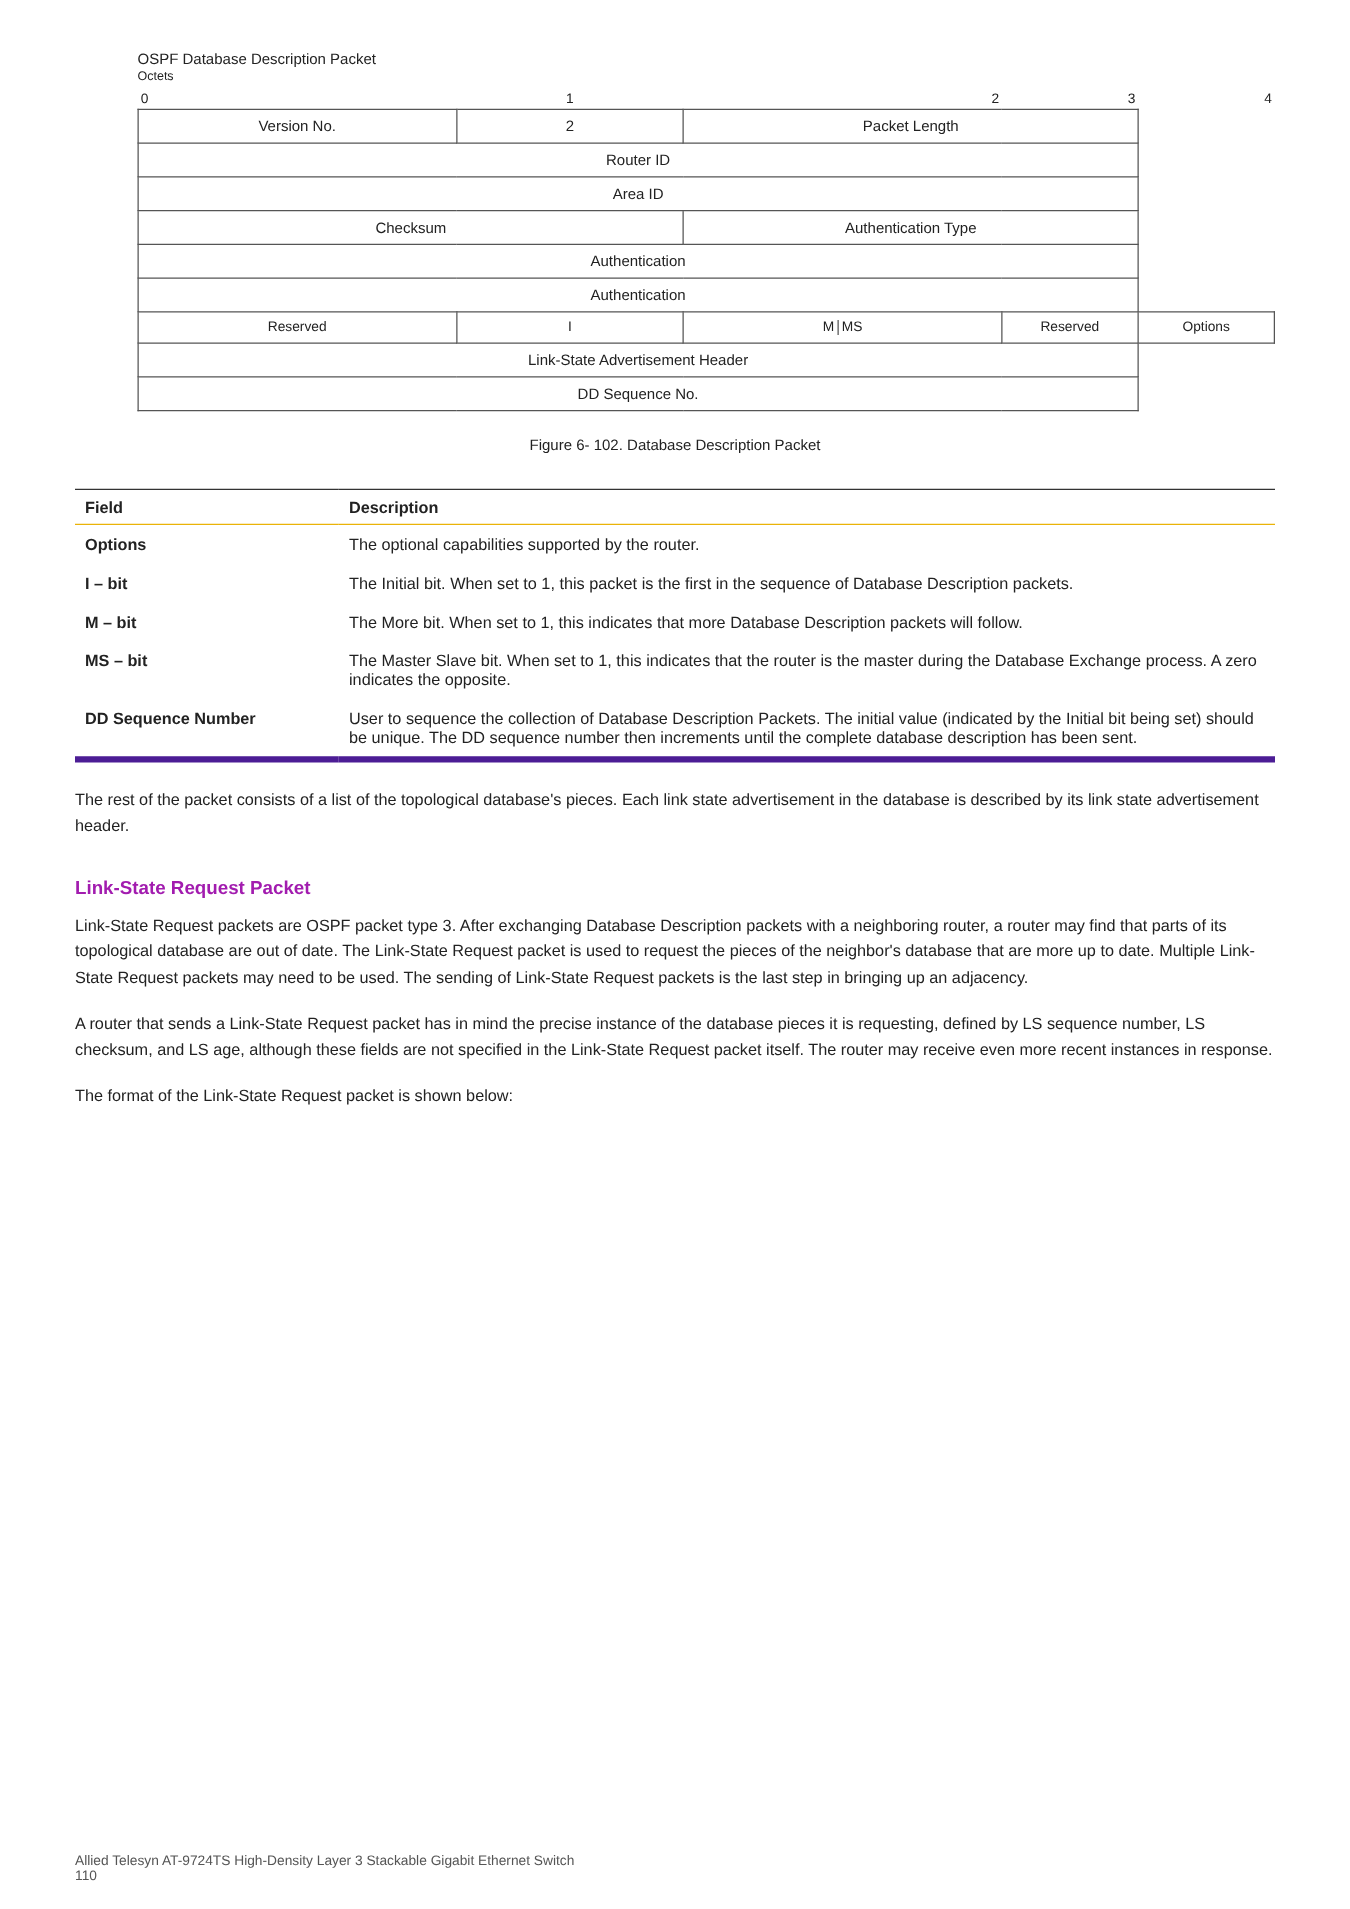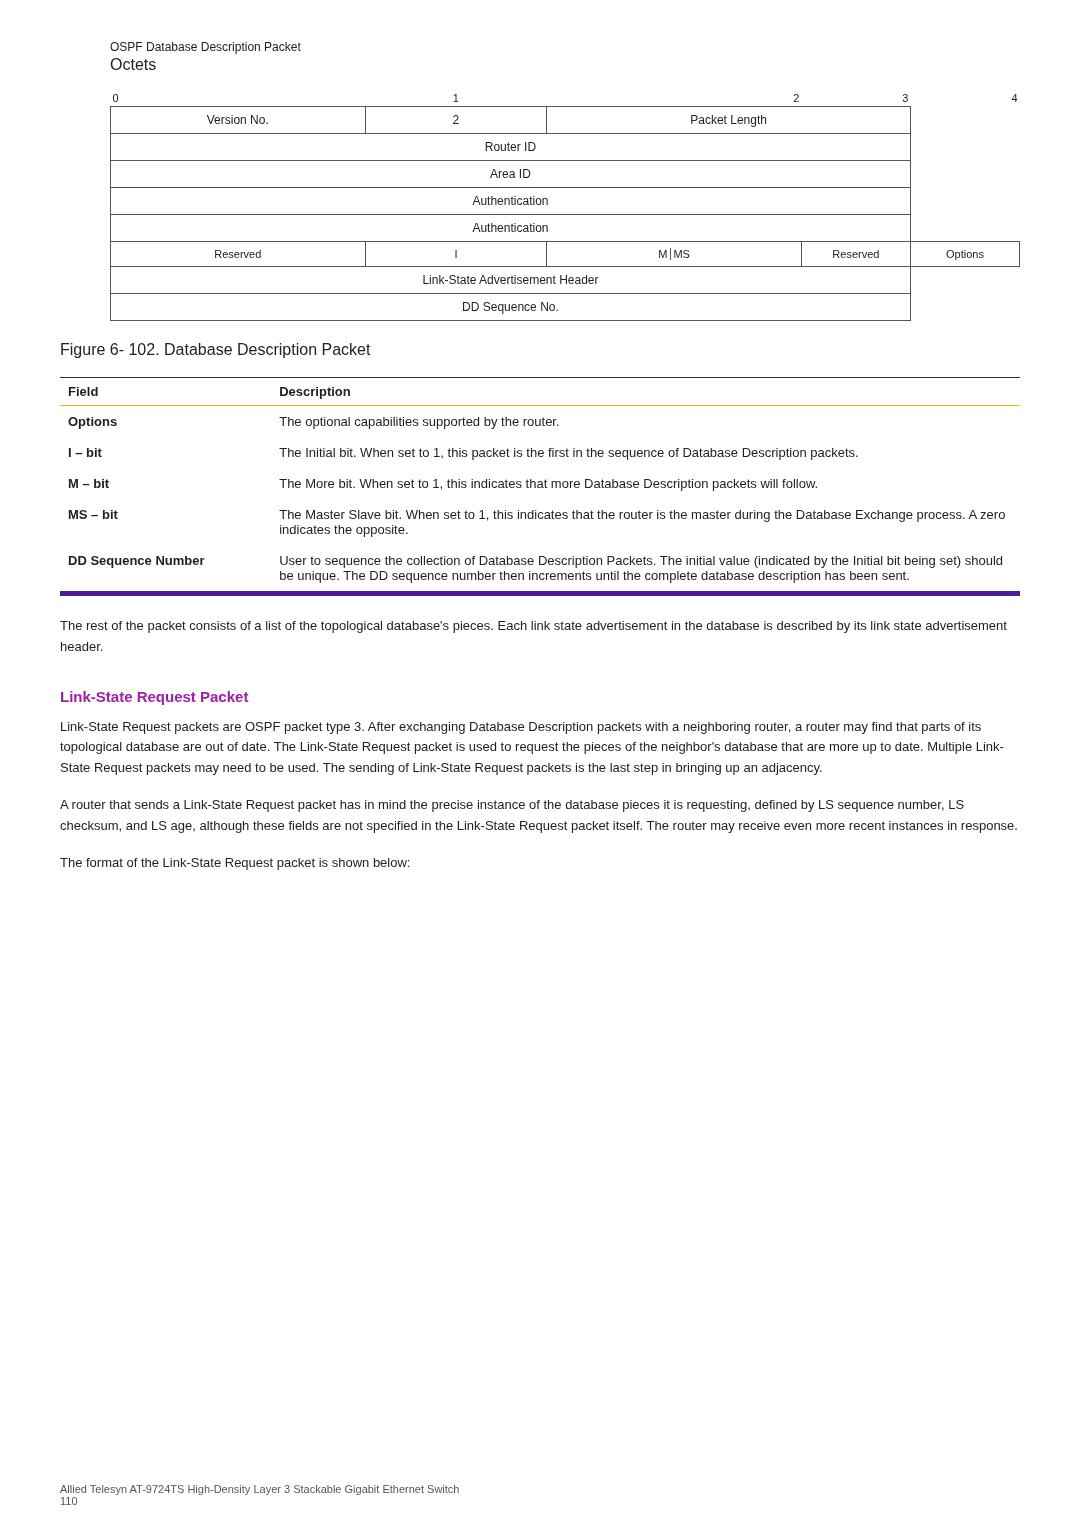--- a/index.html
+++ b/index.html
@@ -12,22 +12,22 @@
       max-width: 1080px;
       margin: 0 auto;
     }
 
     
     .packet-title {
       font-size: 12px;
       margin-bottom: 2px;
     }
     .packet-subtitle {
-      font-size: 16px;
-      margin-bottom: 16px;
+      font-size: 10px;
+      margin-bottom: 4px;
     }
     .packet-table {
       width: 100%;
       border-collapse: collapse;
       font-size: 12px;
     }
     .packet-table td {
       border: 1px solid #555;
       padding: 6px 8px;
       text-align: center;
@@ -46,23 +46,23 @@
     }
     .checksum-row td:first-child {
       width: 48%;
     }
     .checksum-row td:nth-child(2) {
       width: 52%;
     }
 
     
     .figure-caption {
-      text-align: left;
-      font-size: 16px;
-      margin: 20px 0 18px 0;
+      text-align: center;
+      font-size: 12px;
+      margin: 20px 0 28px 0;
     }
 
     
     .field-table {
       width: 100%;
       border-collapse: collapse;
       margin-bottom: 20px;
     }
     .field-table th {
       font-weight: bold;
@@ -158,20 +158,25 @@
     <tr class="full-row">
       <td colspan="4">Router ID</td>
       <td style="border:none;"></td>
     </tr>
 
     <tr class="full-row">
       <td colspan="4">Area ID</td>
       <td style="border:none;"></td>
     </tr>
 
+    <tr class="checksum-row">
+      <td colspan="2">Checksum</td>
+      <td colspan="2">Authentication Type</td>
+      <td style="border:none;"></td>
+    </tr>
 
     <tr class="full-row">
       <td colspan="4">Authentication</td>
       <td style="border:none;"></td>
     </tr>
 
     <tr class="full-row">
       <td colspan="4">Authentication</td>
       <td style="border:none;"></td>
     </tr>

